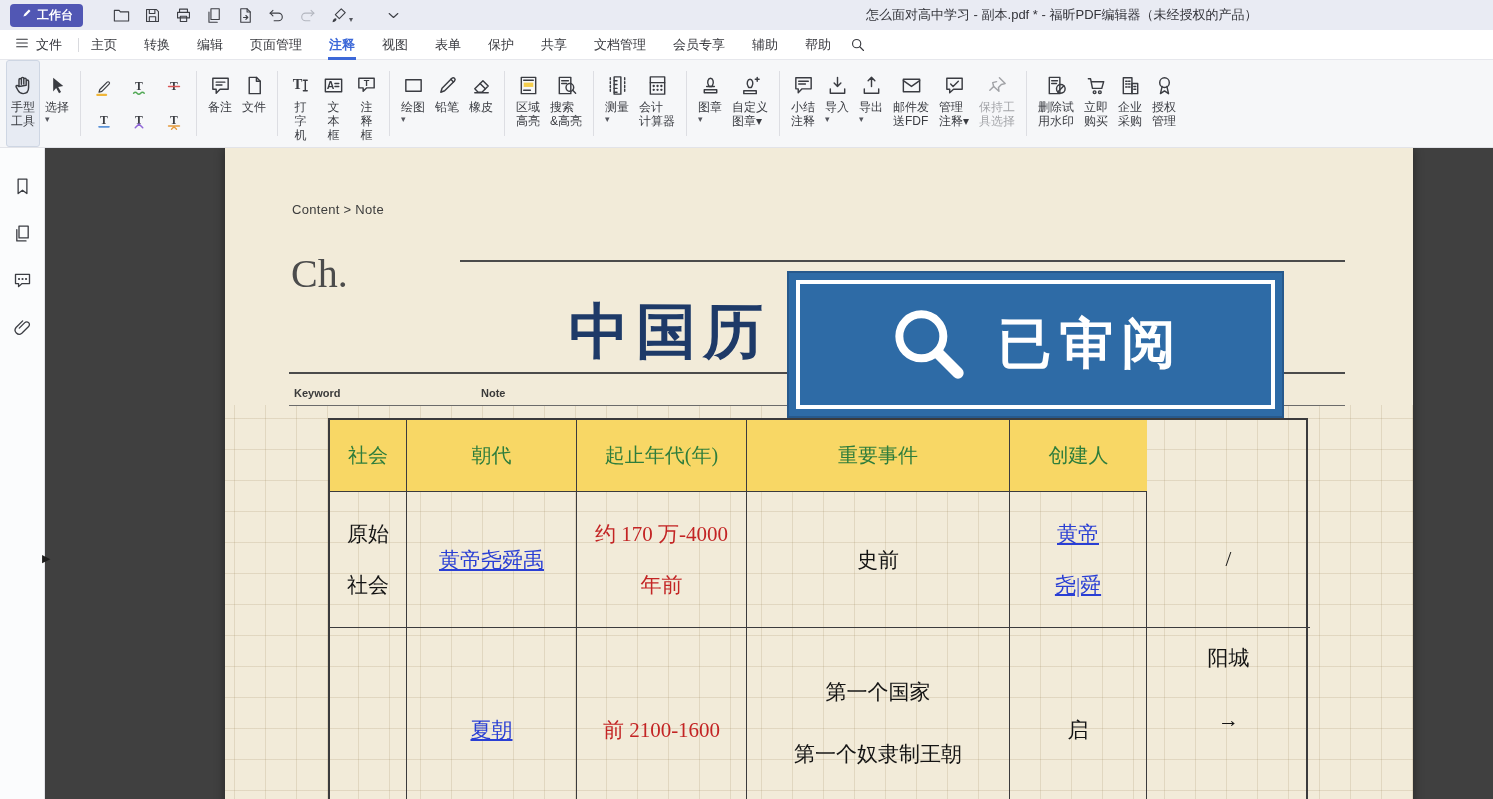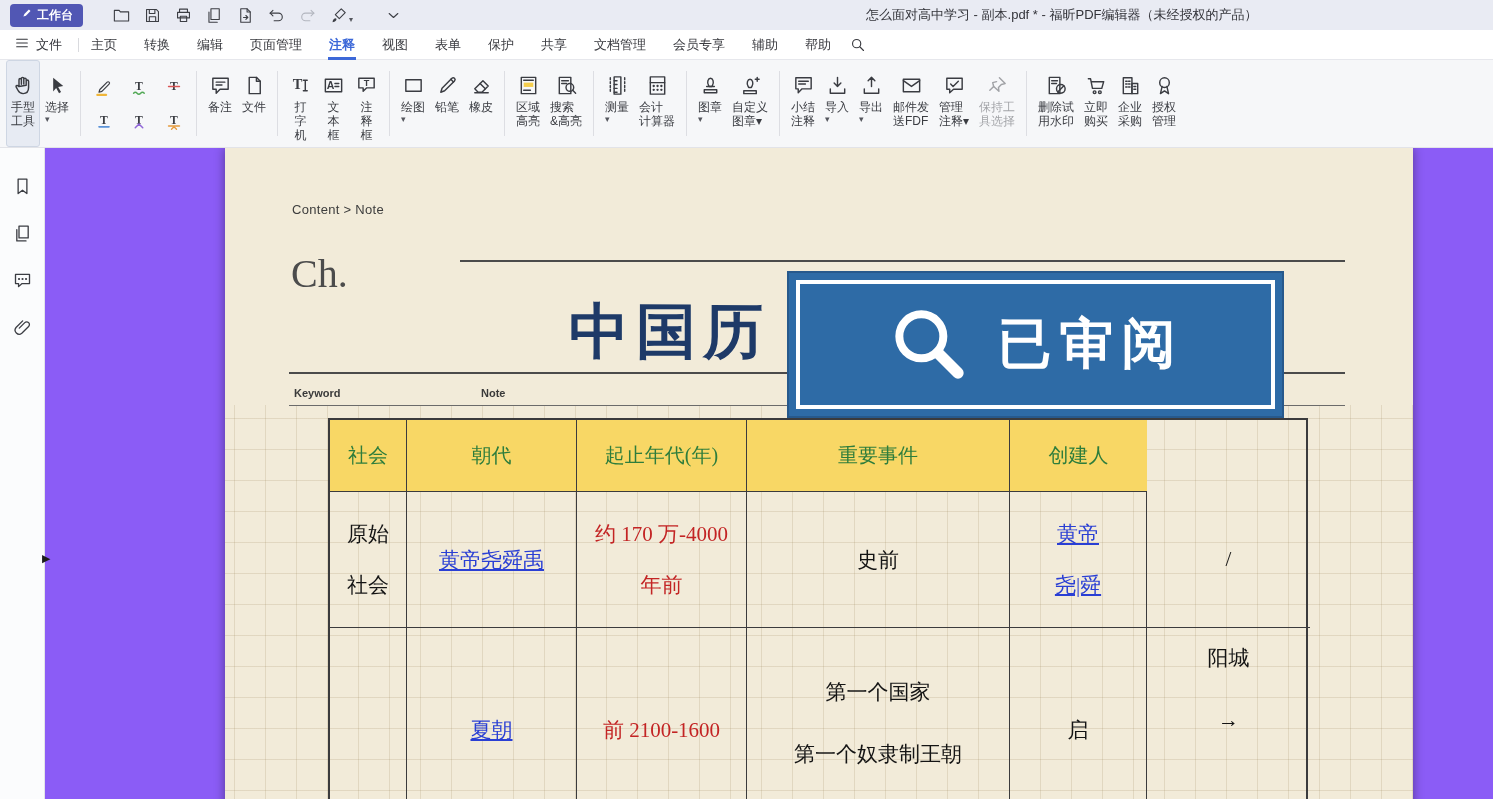--- a/index.html
+++ b/index.html
@@ -44,21 +44,21 @@
   .doc-tab{height:31px;width:178px;background:#f9fafc;border-right:1px solid #d7d9df;display:flex;align-items:center;padding:0 8px 0 12px;font-size:12px;color:#3a3b40;gap:6px}
   .tab-label{flex:1;white-space:nowrap;overflow:hidden}
   .tab-close{color:#777;font-size:14px;width:16px;text-align:center}
   .newtab{width:28px;height:31px;display:flex;align-items:center;justify-content:center;font-size:16px;color:#555}
 
   
   .main{flex:1;display:flex;min-height:0;position:relative}
   .sidebar{width:45px;flex:0 0 45px;background:#fbfcfd;border-right:1px solid #e3e4e9;display:flex;flex-direction:column;align-items:center;padding-top:26px;gap:23px;color:#3b3d43}
   .side-btn{width:24px;height:24px;display:flex;align-items:center;justify-content:center;color:#3b3d43}
   .expander{position:absolute;left:42px;top:405px;font-size:11px;color:#1c1c1c;z-index:6;line-height:1}
-  .docarea{flex:1;position:relative;overflow:hidden;background:#8b5cf6}
+  .docarea{flex:1;position:relative;overflow:hidden;background:#404040}
 
   
   .page{position:absolute;left:180px;top:0;width:1188px;height:780px;background:#f2ebd9;box-shadow:0 0 10px rgba(0,0,0,.4);overflow:hidden}
   .gridpaper{position:absolute;left:0;right:0;top:257px;height:523px;z-index:1;
     background-image:linear-gradient(to right,rgba(156,135,92,.20) 1px,transparent 1px),
                      linear-gradient(to bottom,rgba(156,135,92,.20) 1px,transparent 1px);
     background-size:31px 31px;background-position:9px 13px}
   .breadcrumb{position:absolute;left:67px;top:54px;font-size:13px;color:#3d3d3d;letter-spacing:.3px;z-index:2}
   .chapter{position:absolute;left:66px;top:102px;font-family:"Liberation Serif",serif;font-size:40px;color:#4c4c4c;z-index:2}
   .rule-a{position:absolute;left:235px;top:112px;width:885px;height:2px;background:#4b4b4b;z-index:2}

